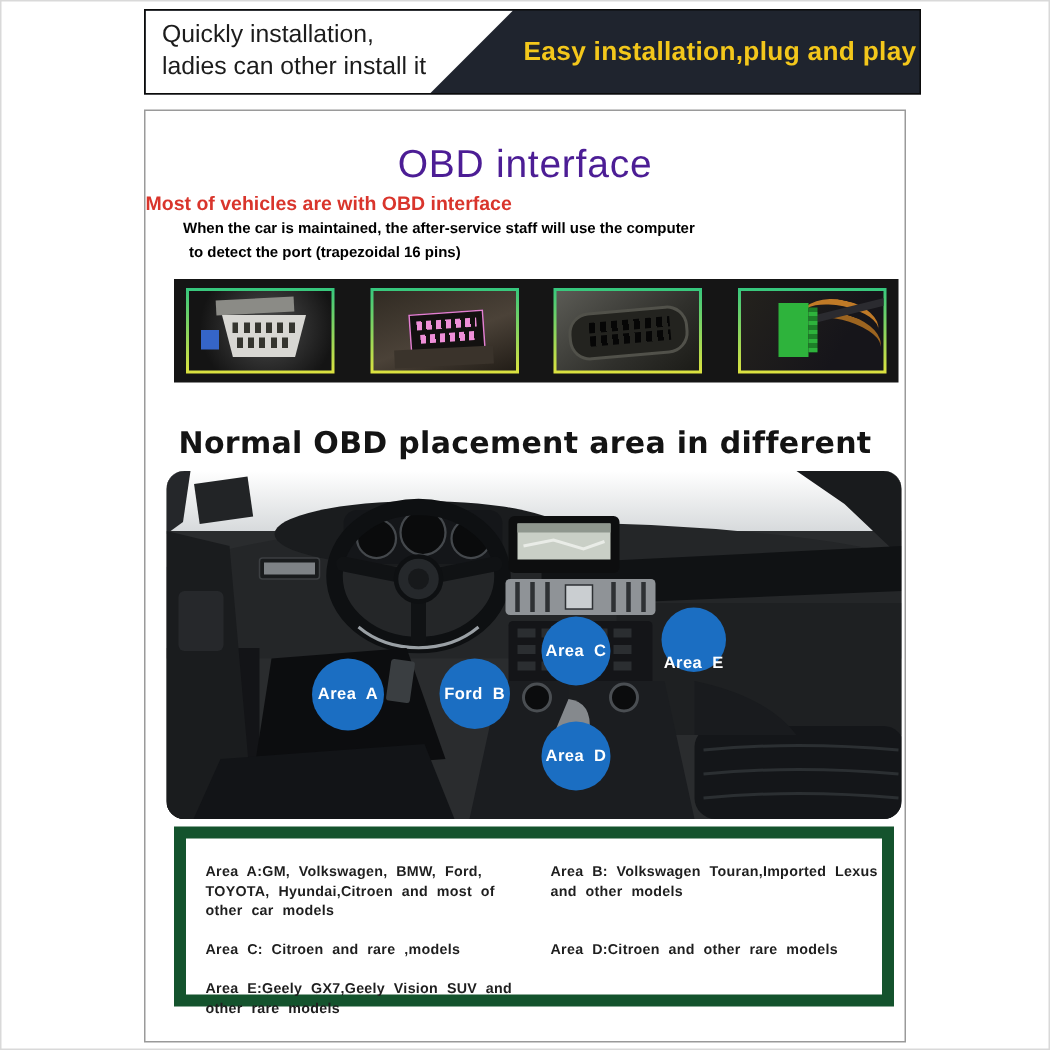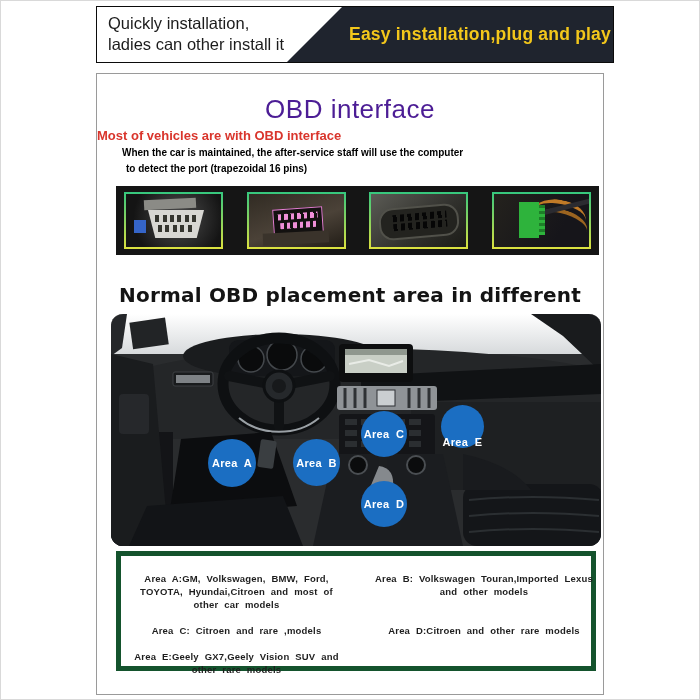--- a/index.html
+++ b/index.html
@@ -72,23 +72,23 @@
   .area-circle{position:absolute;border-radius:50%;background:var(--area-blue,#1b6ec2);
     display:flex;align-items:center;justify-content:center;}
   .area-circle span{color:#fff;font-weight:bold;font-size:11px;white-space:pre;letter-spacing:.3px;}
   .pos-a{left:69px;top:125px;width:48px;height:48px;margin-left:28px;}
   .pos-b{left:182px;top:125px;width:47px;height:47px;}
   .pos-c{left:250px;top:97px;width:46px;height:46px;}
   .pos-d{left:250px;top:167px;width:46px;height:46px;}
   .pos-e{left:330px;top:91px;width:43px;height:43px;align-items:flex-end;}
   
   .info-box{position:absolute;left:19px;top:477px;width:480px;height:120px;
-    border:5px solid #14532d;box-sizing:border-box;padding:16px 10px 0 13px;
+    border:8px solid #14532d;box-sizing:border-box;padding:16px 10px 0 13px;
     display:grid;grid-template-columns:205px 1fr;column-gap:25px;row-gap:13px;
-    align-content:start;text-align:center;}
+    align-content:start;}
   .info-item{font-size:9.5px;font-weight:bold;line-height:13px;color:#1e1e1e;
     word-spacing:3px;letter-spacing:.2px;}
   .ib-a{grid-column:1;grid-row:1;}
   .ib-b{grid-column:2;grid-row:1;width:240px;}
   .ib-c{grid-column:1;grid-row:2;}
   .ib-d{grid-column:2;grid-row:2;}
   .ib-e{grid-column:1;grid-row:3;}
 </style>
 </head>
 <body>
@@ -221,21 +221,21 @@
         <rect x="148" y="126" width="16" height="28" rx="2" fill="#3a3e41" transform="rotate(8 156 140)"></rect>
         <polygon points="36,192 172,182 192,232 18,232" fill="#121417"></polygon>
         <rect x="352" y="170" width="140" height="62" rx="14" fill="#141619"></rect>
         <path d="M358,186 Q420,180 488,186 M358,202 Q420,196 488,202 M358,218 Q420,212 488,218" stroke="#2b2f32" stroke-width="2" fill="none"></path>
         <path d="M352,140 Q400,150 420,176 L352,176 Z" fill="#191b1e"></path>
       </svg>
       <div class="area-circle pos-a">
           <span>Area  A</span>
         </div>
       <div class="area-circle pos-b">
-          <span>Area  B</span>
+          <span>Ford  B</span>
         </div>
       <div class="area-circle pos-d">
           <span>Area  D</span>
         </div>
       <div class="area-circle pos-c">
           <span>Area  C</span>
         </div>
       <div class="area-circle pos-e">
           <span>Area  E</span>
         </div>

